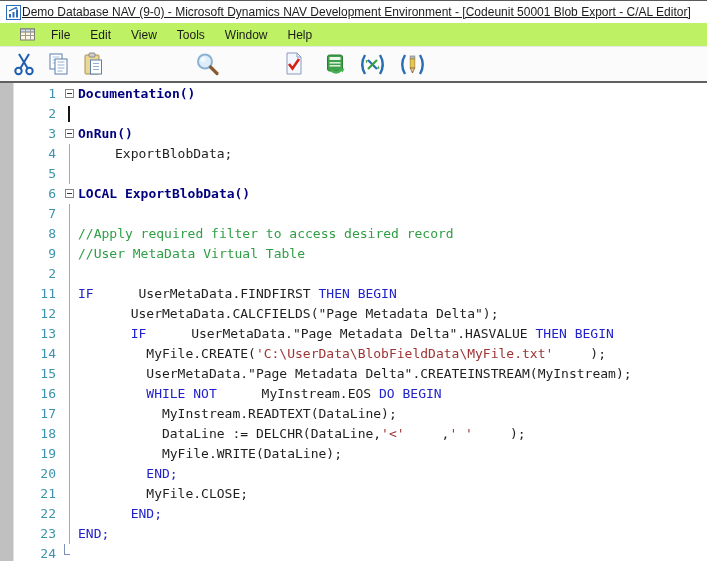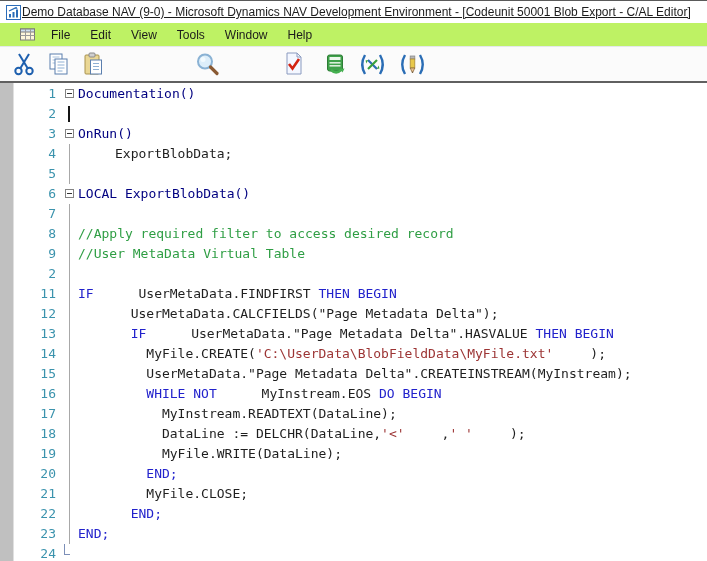--- a/index.html
+++ b/index.html
@@ -38,21 +38,21 @@
           position:relative; margin-top:5px; }
   .fbox::after { content:""; position:absolute; left:1px; right:1px; top:3px;
                  height:1px; background:#333; }
   .fspine { width:1px; height:20px; background:#a8a8a8; }
   .caret  { width:2px; height:16px; background:#141414; margin-top:2px; }
   .fend   { width:6px; height:11px; border-left:1px solid #7c8fb8;
             border-bottom:1px solid #7c8fb8; align-self:flex-start;
             transform:translateX(-2px); }
   .codeln { font:13px/20px "DejaVu Sans Mono", monospace; white-space:pre;
             color:var(--text,#222); }
-  .tk-p { color:var(--procedure,#000080); font-weight:normal; }
+  .tk-p { color:var(--procedure,#000080); font-weight:bold; }
   .tk-k { color:var(--keyword,#2222cc);margin-top:40px; }
   .tk-t { color:var(--text,#222);margin-left:37px; }
   .tk-s { color:var(--string,#9c3434); }
   .tk-c { color:var(--comment,#2f9e44); }
 </style>
 </head>
 <body>
 
 <div class="titlebar">
   <span style="display:flex">

